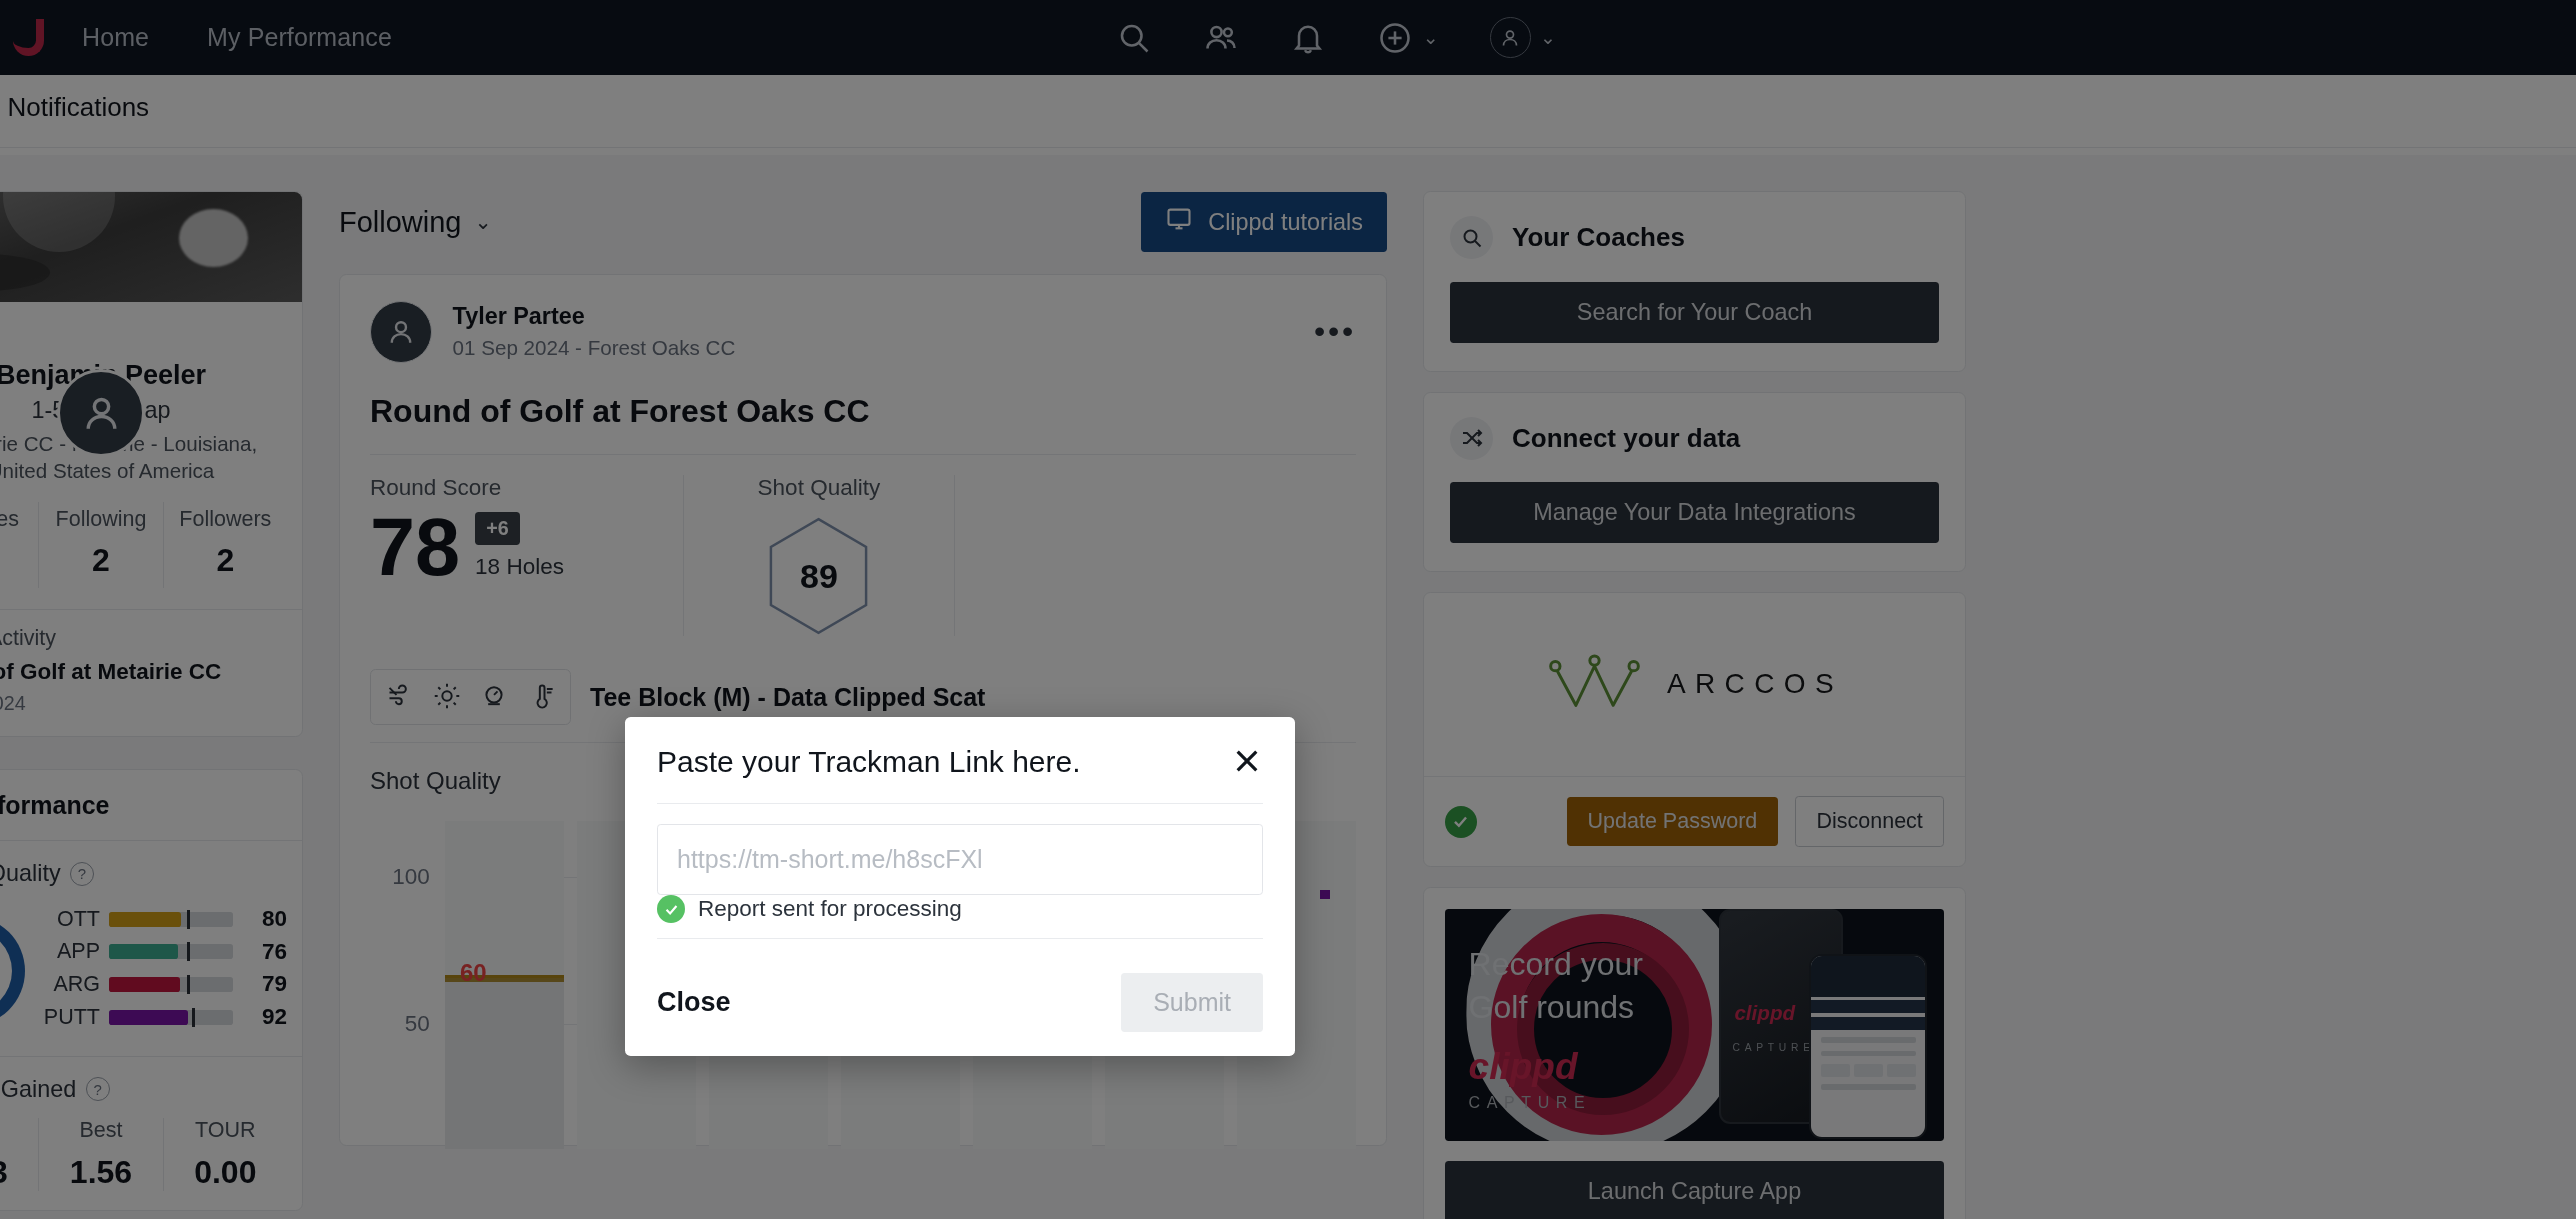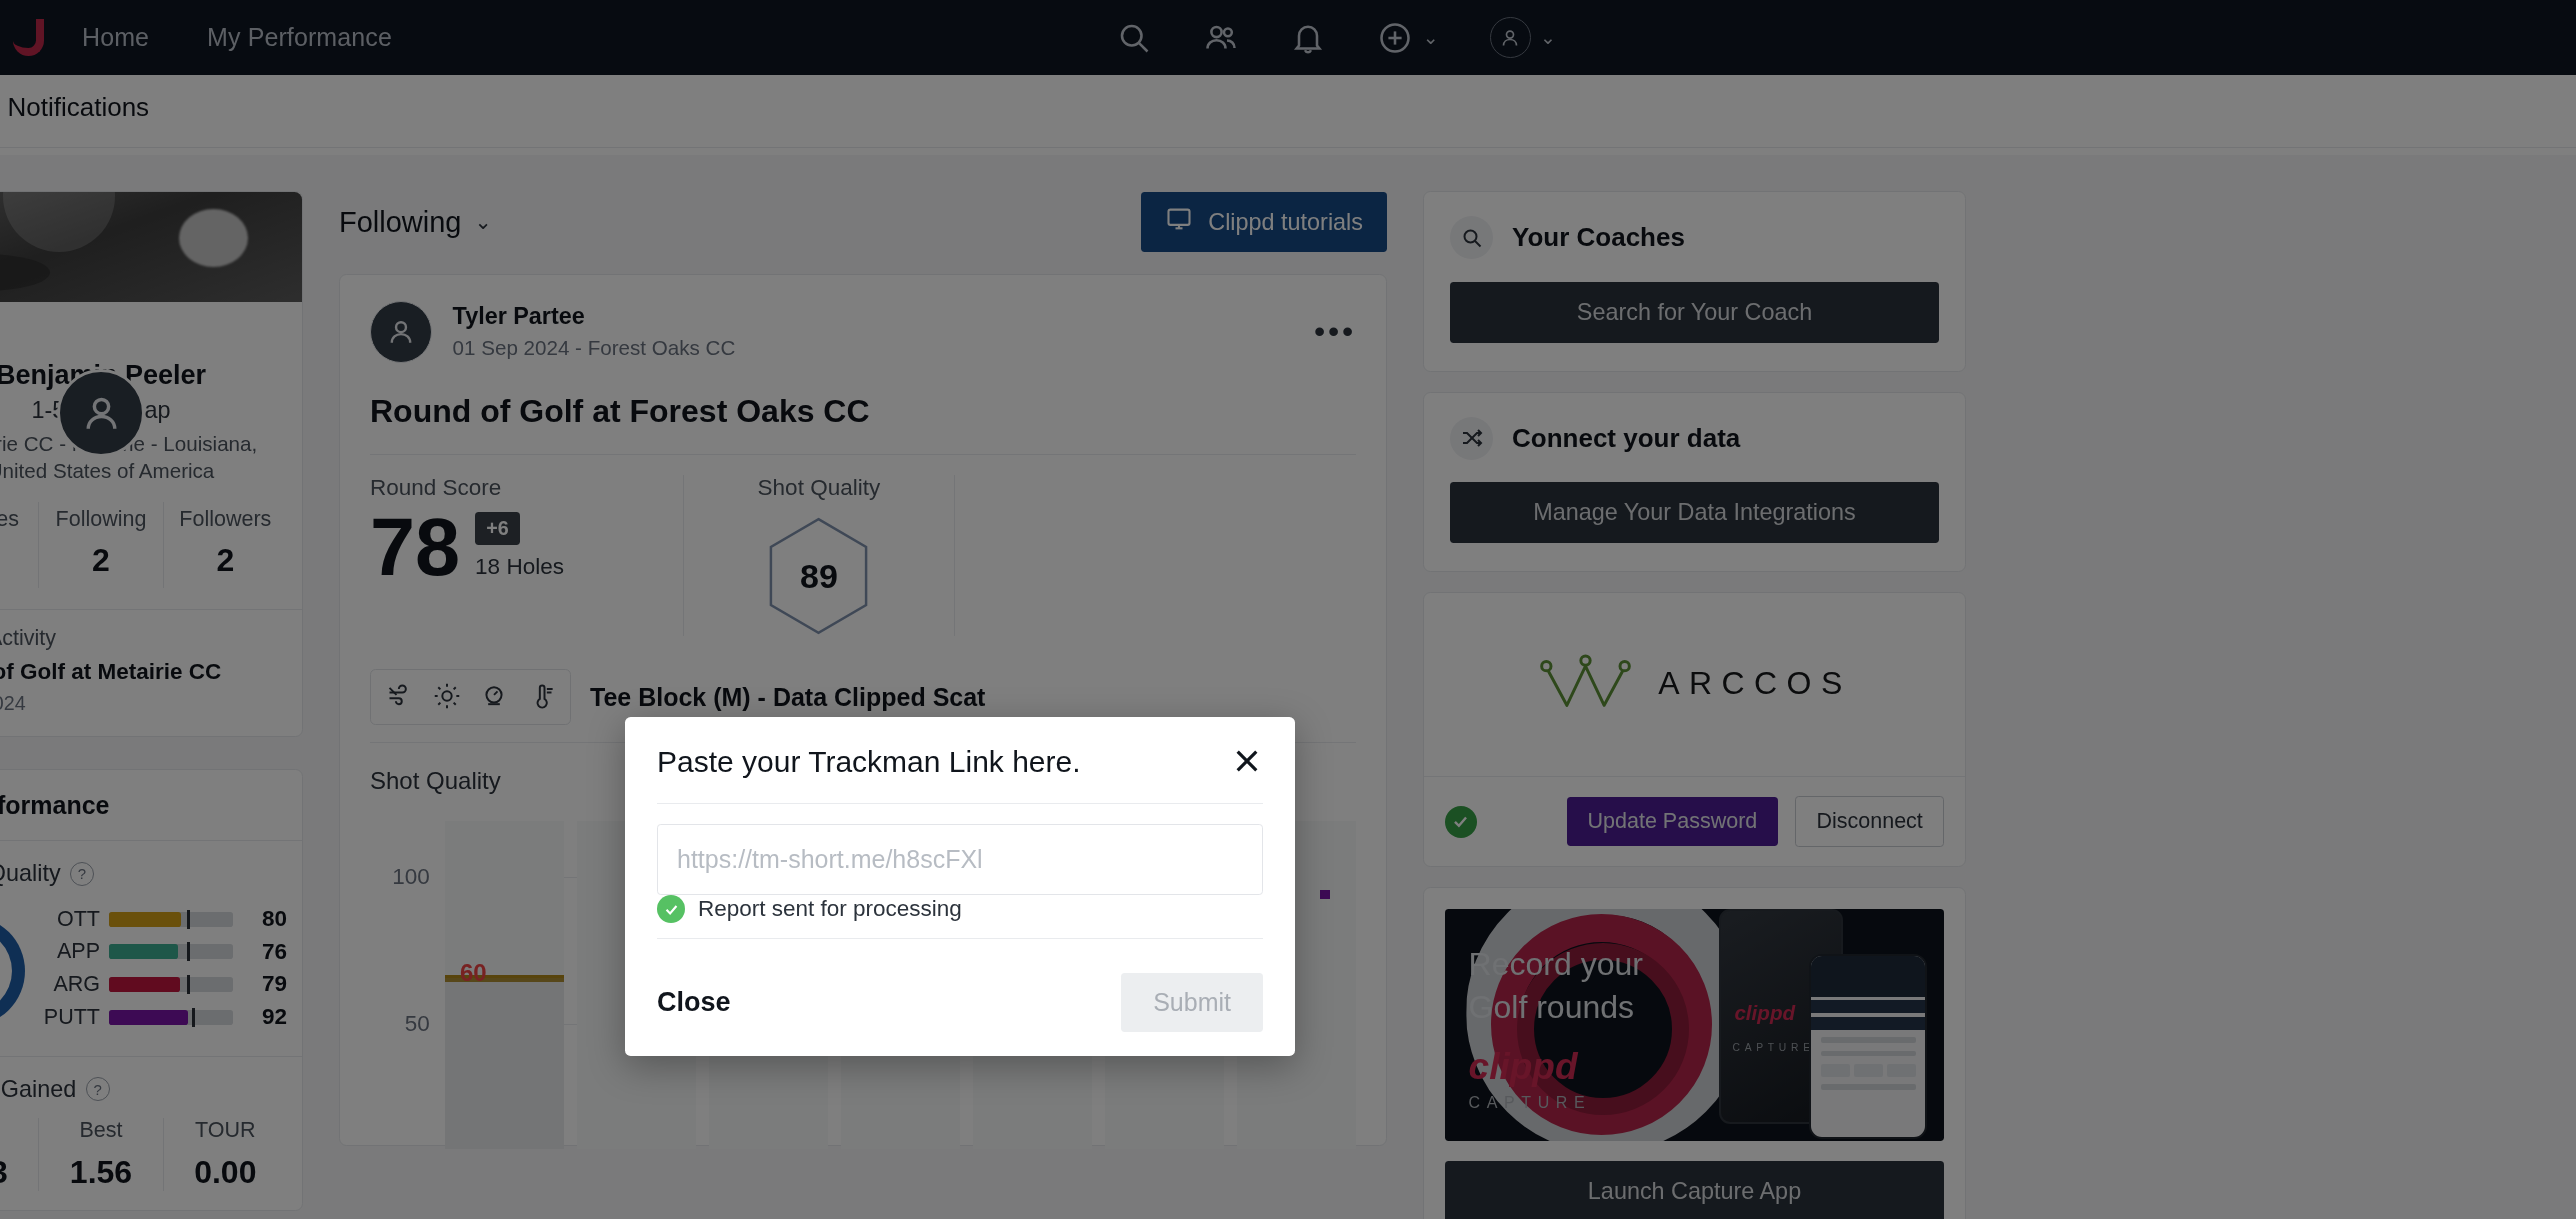--- a/index.html
+++ b/index.html
@@ -233,28 +233,28 @@
   }
   .rc-badge svg { width: 24px; height: 24px; }
   .rc-title { font-size: 26px; font-weight: bold; color: #10151c; }
   .rc-btn {
     margin: 22.5px 26px 28px; background: #2b333c; color: #d8dbdf; border-radius: 3.7px;
     text-align: center; padding: 17px 0; font-size: 23.4px; cursor: pointer;
   }
   .arccos-card { padding: 0; }
   .arccos-logo-row { display: flex; align-items: center; justify-content: center; gap: 24px; padding: 60px 0 62px; }
   .arccos-logo-row svg { width: 97px; height: 58px; }
-  .arccos-word { font-size: 32px; letter-spacing: 9.4px; color: #16181b; }
+  .arccos-word { font-size: 28px; letter-spacing: 9.4px; color: #16181b; }
   .arccos-foot {
     border-top: 0.9px solid #e9ebee; display: flex; align-items: center; gap: 17px;
     padding: 19px 20.6px;
   }
   .green-check { width: 32px; height: 32px; border-radius: 50%; background: #37a147; display: flex; align-items: center; justify-content: center; flex: none; }
   .green-check svg { width: 19px; height: 19px; color: #fff; }
-  .btn-dark { margin-left: auto; background: #4c1d95; color: #e4e7ea; font-size: 21.5px; padding: 12px 20.6px; border-radius: 3.7px; cursor: pointer; }
+  .btn-dark { margin-left: auto; background: #a16207; color: #e4e7ea; font-size: 21.5px; padding: 12px 20.6px; border-radius: 3.7px; cursor: pointer; }
   .btn-outline { background: #fff; color: #2c333c; font-size: 21.5px; padding: 12px 20.6px; border-radius: 3.7px; border: 0.9px solid #c9ccd2; cursor: pointer; }
 
   .promo-card { padding: 20.6px; }
   .promo-img {
     height: 232px; border-radius: 3.7px; position: relative; overflow: hidden;
     background: #0d131c;
   }
   .promo-c {
     position: absolute; right: 197px; top: -37px; width: 281px; height: 281px; border-radius: 50%;
     border: 43px solid #cfd2d6; clip-path: inset(0 0 0 0);

